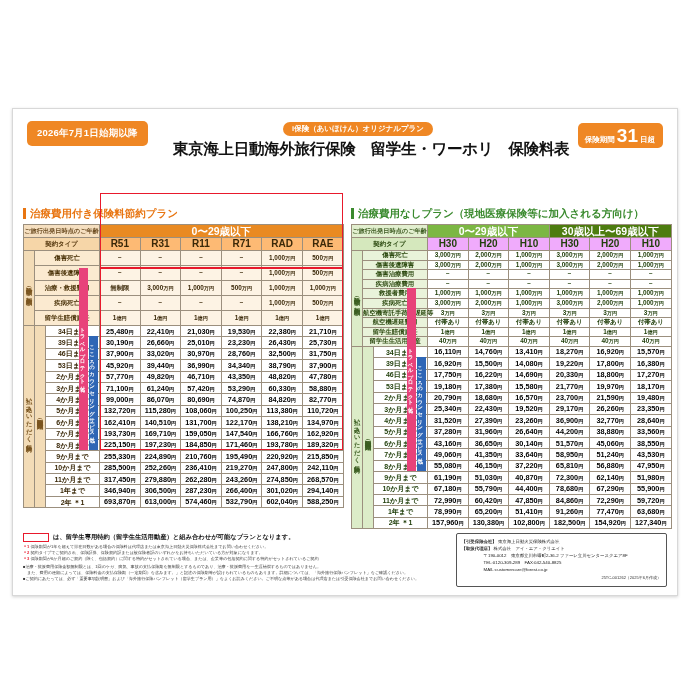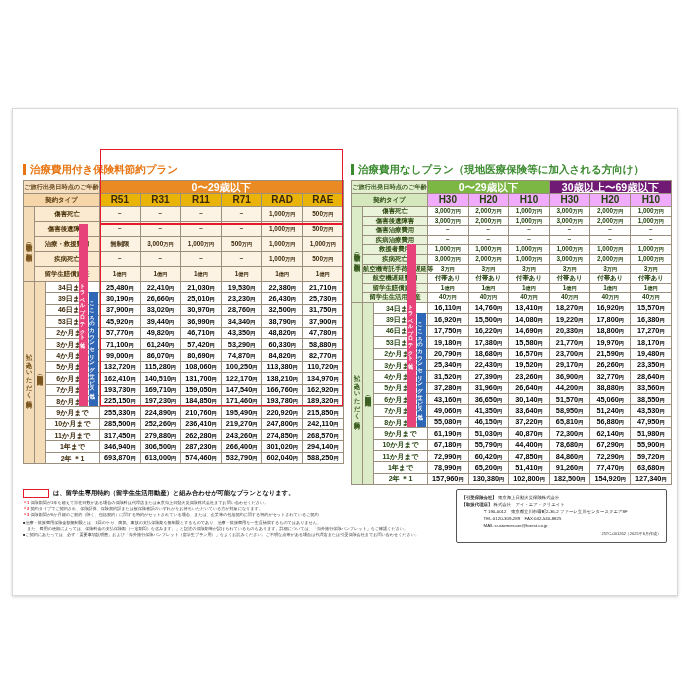--- a/index.html
+++ b/index.html
@@ -73,31 +73,31 @@
           white-space: nowrap; width: 11px; }
   .rowlbl { font-size: 7px; white-space: nowrap; }
   .val { font-size: 7.3px; background: #fff; white-space: nowrap; }
   .amt { font-size: 6.4px; white-space: nowrap; }
   .yen { font-size: 5.2px; }
 
   
   .L .hdrAge { background: #e98a22; color: #fff; font-size: 10.5px; }
   .L .hdrAgeLbl { background: #f5dfc0; color: #6b4b20; font-size: 6.2px; }
   .L .hdrType { background: #f6d6a8; color: #5a3c12; font-size: 6.4px; }
-  .L .hdrCol { background: #eab308; color: #3a2808; font-size: 10px; }
+  .L .hdrCol { background: #fdba74; color: #3a2808; font-size: 10px; }
   .L .sideV { background: #f3dcb7; color: #7a5520; }
   .L .itemLbl { background: #fbead0; color: #4a3208; }
   .L .amtc { background: #fdf3e4; color: #3a2808; }
   .L .pinkbar { background: #e8427a; color: #fff; }
   .L .bluebar { background: #2f66b5; color: #fff; }
   .L .periodLbl { background: #ffffff; color: #3a2808; }
 
   
   .R .hdrAge { background: #7cb743; color: #fff; font-size: 10.5px; }
-  .R .hdrAge2 { background: #701a75; color: #fff; font-size: 10.5px; text-decoration: underline; }
+  .R .hdrAge2 { background: #4d7c0f; color: #fff; font-size: 10.5px; }
   .R .hdrAgeLbl { background: #e2efcf; color: #3c5a20; font-size: 6.2px; }
   .R .hdrType { background: #d5e8bd; color: #2f4d14; font-size: 6.4px; }
   .R .hdrCol { background: #f0abfc; color: #22400c; font-size: 10px; }
   .R .sideV { background: #dcecc8; color: #3c5e22; }
   .R .itemLbl { background: #e9f3da; color: #2c4a10; }
   .R .amtc { background: #ffffff; color: #22400c; }
   .R .pinkbar { background: #e8427a; color: #fff; }
   .R .bluebar { background: #2f66b5; color: #fff; }
   .R .periodLbl { background: #ffffff; color: #22400c; }
 
@@ -116,20 +116,32 @@
     padding: 4px 5px; font-size: 4.4px; color: #222; line-height: 1.6;
   }
   .contactbox .bk { font-weight: bold; }
   .contactbox .code { text-align: right; font-size: 4px; color: #333; margin-top: 2px; }
 </style>
 </head>
 <body>
 
 <div id="sheet">
 
+  <div class="tophdr">
+    <div class="datebadge">2026年7月1日始期以降</div>
+    <div class="titlewrap">
+      <div class="plantag">i保険（あいほけん）オリジナルプラン</div>
+      <div class="maintitle">東京海上日動海外旅行保険　留学生・ワーホリ　保険料表</div>
+    </div>
+    <div class="periodbadge">
+      <span class="lbl">保険期間</span>
+      <span class="num">31</span>
+      <span class="suf">日超</span>
+    </div>
+  </div>
 
   <div class="panels">
 
     <div class="panel left L" style="position: relative;">
       <div class="paneltitle">治療費用付き保険料節約プラン</div>
       <table>
         <colgroup>
           <col style="width:11px">
             <col style="width:11px">
             <col style="width:54px">

